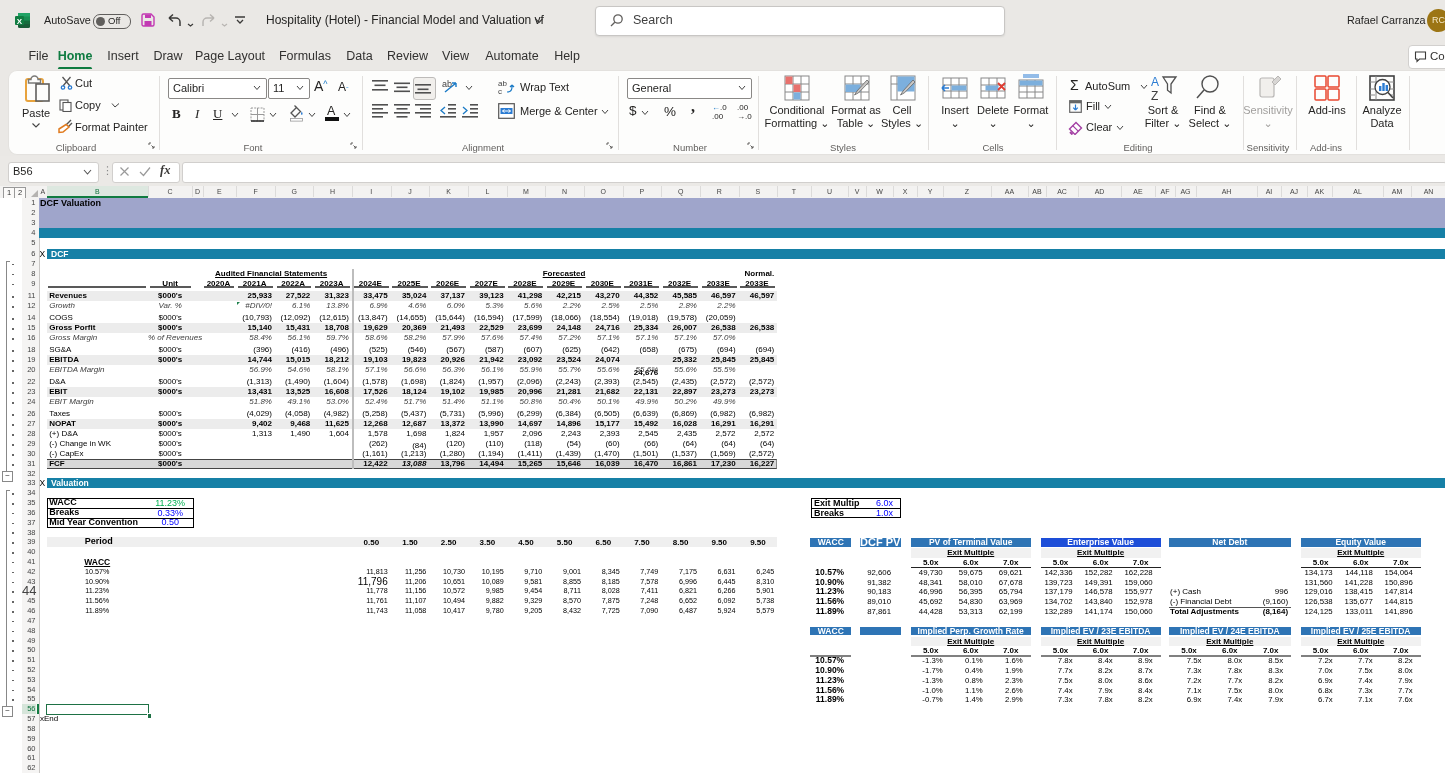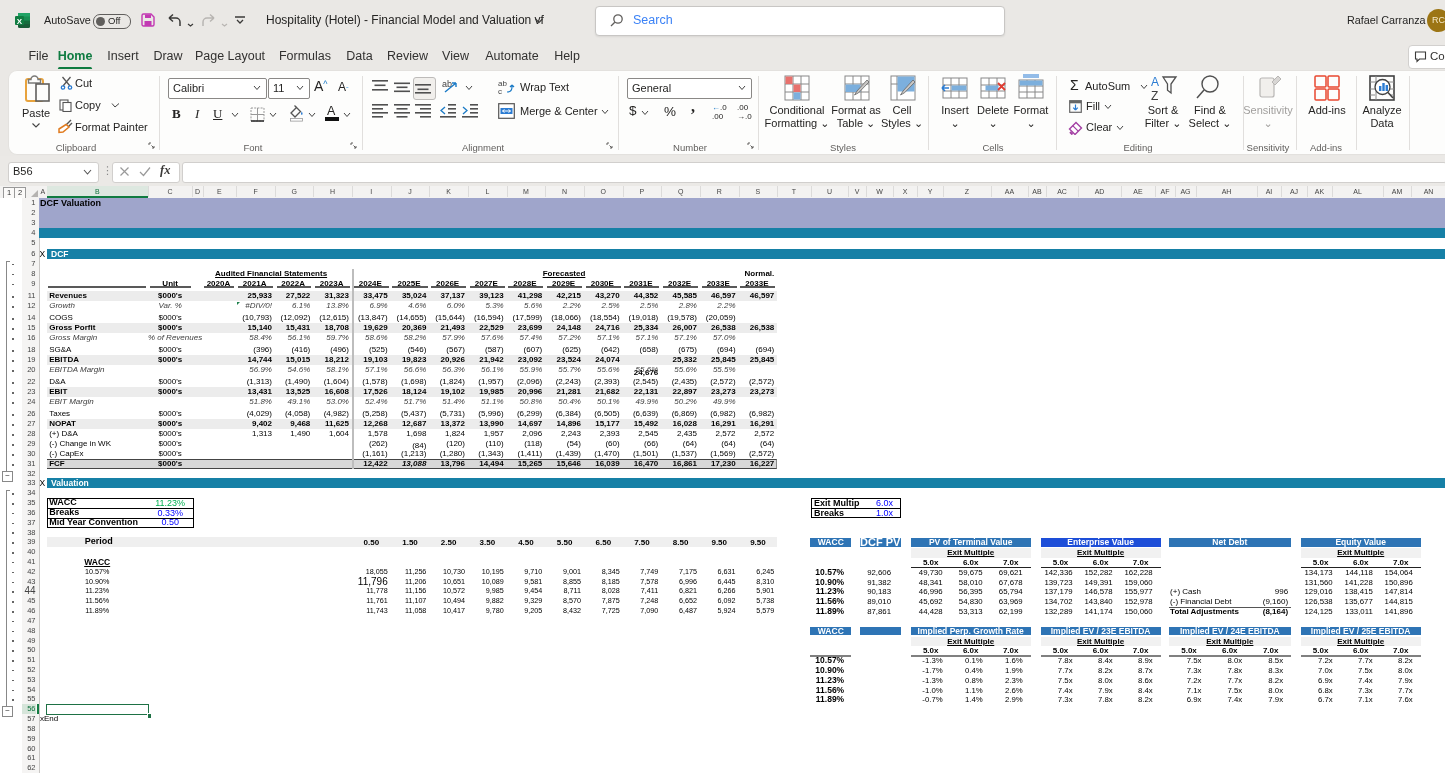--- a/index.html
+++ b/index.html
@@ -40,21 +40,21 @@
 </svg>
     <div class="c" style="left:266px;top:13px;font-size:12px;color:#252423">Hospitality (Hotel) - Financial Model and Valuation vf</div>
     <svg class="c" style="left:534px;top:17px" width="10" height="8" viewBox="0 0 10 8">
       <path d="M1.5 2 l3.5 3.5 L8.5 2" fill="none" stroke="#3b3a39" stroke-width="1.2"></path>
     </svg>
     <div class="c" style="left:595px;top:6px;width:408px;height:28px;background:#fff;border:1px solid #c8c6c4;border-radius:4px;box-shadow:0 1px 2px rgba(0,0,0,0.08)"></div>
     <svg class="c" style="left:610px;top:13px" width="14" height="14" viewBox="0 0 14 14">
       <circle cx="8" cy="6" r="4.2" fill="none" stroke="#605e5c" stroke-width="1.3"></circle>
       <path d="M4.8 9.2 L1 13" stroke="#605e5c" stroke-width="1.3"></path>
     </svg>
-    <div class="c" style="left:633px;top:13px;font-size:12.5px;color:#3b82f6">Search</div>
+    <div class="c" style="left:633px;top:13px;font-size:12.5px;color:#404040">Search</div>
     <div class="c" style="left:1347px;top:14px;font-size:10.8px;color:#252423">Rafael Carranza</div>
     <div class="c ct" style="left:1427px;top:9px;width:23px;height:23px;border-radius:50%;background:#9c7514;color:#f5e9c8;font-size:9px;line-height:23px">RC</div>
     <div class="c" style="left:0;top:42px;width:1445px;height:31px;background:#eae8e5"></div>
     <div class="c ct" style="left:-6.5px;top:49px;width:90px;font-size:12.5px;color:#323130">File</div>
     <div class="c ct b" style="left:35.0px;top:49px;width:80px;font-size:12.5px;color:#0f7b41">Home</div>
     <div class="c" style="left:58.0px;top:67px;width:34px;height:2.5px;background:#107c41;border-radius:2px"></div>
     <div class="c ct" style="left:78.0px;top:49px;width:90px;font-size:12.5px;color:#323130">Insert</div>
     <div class="c ct" style="left:123.0px;top:49px;width:90px;font-size:12.5px;color:#323130">Draw</div>
     <div class="c ct" style="left:185.0px;top:49px;width:90px;font-size:12.5px;color:#323130">Page Layout</div>
     <div class="c ct" style="left:260.0px;top:49px;width:90px;font-size:12.5px;color:#323130">Formulas</div>
@@ -456,21 +456,21 @@
     <div class="c r" style="left:22px;top:488.2px;width:13.5px;height:9.8px;line-height:9.8px;font-size:7.5px;color:#444;">34</div>
     <div class="c r" style="left:22px;top:498.0px;width:13.5px;height:9.8px;line-height:9.8px;font-size:7.5px;color:#444;">35</div>
     <div class="c r" style="left:22px;top:507.9px;width:13.5px;height:9.8px;line-height:9.8px;font-size:7.5px;color:#444;">36</div>
     <div class="c r" style="left:22px;top:517.7px;width:13.5px;height:9.8px;line-height:9.8px;font-size:7.5px;color:#444;">37</div>
     <div class="c r" style="left:22px;top:527.5px;width:13.5px;height:9.8px;line-height:9.8px;font-size:7.5px;color:#444;">38</div>
     <div class="c r" style="left:22px;top:537.3px;width:13.5px;height:9.8px;line-height:9.8px;font-size:7.5px;color:#444;">39</div>
     <div class="c r" style="left:22px;top:547.1px;width:13.5px;height:9.8px;line-height:9.8px;font-size:7.5px;color:#444;">40</div>
     <div class="c r" style="left:22px;top:557.0px;width:13.5px;height:9.8px;line-height:9.8px;font-size:7.5px;color:#444;">41</div>
     <div class="c r" style="left:22px;top:566.8px;width:13.5px;height:9.8px;line-height:9.8px;font-size:7.5px;color:#444;">42</div>
     <div class="c r" style="left:22px;top:576.6px;width:13.5px;height:9.8px;line-height:9.8px;font-size:7.5px;color:#444;">43</div>
-    <div class="c r" style="left:22px;top:586.4px;width:13.5px;height:9.8px;line-height:9.8px;font-size:10px;color:#444;">44</div>
+    <div class="c r" style="left:22px;top:586.4px;width:13.5px;height:9.8px;line-height:9.8px;font-size:13px;color:#444;">44</div>
     <div class="c r" style="left:22px;top:596.2px;width:13.5px;height:9.8px;line-height:9.8px;font-size:7.5px;color:#444;">45</div>
     <div class="c r" style="left:22px;top:606.1px;width:13.5px;height:9.8px;line-height:9.8px;font-size:7.5px;color:#444;">46</div>
     <div class="c r" style="left:22px;top:615.9px;width:13.5px;height:9.8px;line-height:9.8px;font-size:7.5px;color:#444;">47</div>
     <div class="c r" style="left:22px;top:625.7px;width:13.5px;height:9.8px;line-height:9.8px;font-size:7.5px;color:#444;">48</div>
     <div class="c r" style="left:22px;top:635.5px;width:13.5px;height:9.8px;line-height:9.8px;font-size:7.5px;color:#444;">49</div>
     <div class="c r" style="left:22px;top:645.3px;width:13.5px;height:9.8px;line-height:9.8px;font-size:7.5px;color:#444;">50</div>
     <div class="c r" style="left:22px;top:655.2px;width:13.5px;height:9.8px;line-height:9.8px;font-size:7.5px;color:#444;">51</div>
     <div class="c r" style="left:22px;top:665.0px;width:13.5px;height:9.8px;line-height:9.8px;font-size:7.5px;color:#444;">52</div>
     <div class="c r" style="left:22px;top:674.8px;width:13.5px;height:9.8px;line-height:9.8px;font-size:7.5px;color:#444;">53</div>
     <div class="c r" style="left:22px;top:684.6px;width:13.5px;height:9.8px;line-height:9.8px;font-size:7.5px;color:#444;">54</div>
@@ -813,21 +813,21 @@
     <div class="c r " style="left:584.0px;top:439.4px;width:35.7px;height:10.0px;line-height:10.0px;">(60)</div>
     <div class="c r " style="left:622.6px;top:439.4px;width:35.7px;height:10.0px;line-height:10.0px;">(66)</div>
     <div class="c r " style="left:661.3px;top:439.4px;width:35.7px;height:10.0px;line-height:10.0px;">(64)</div>
     <div class="c r " style="left:699.9px;top:439.4px;width:35.7px;height:10.0px;line-height:10.0px;">(64)</div>
     <div class="c r " style="left:738.6px;top:439.4px;width:35.7px;height:10.0px;line-height:10.0px;">(64)</div>
     <div class="c " style="left:49.2px;top:449.4px;height:10.0px;line-height:10.0px;">(-) CapEx</div>
     <div class="c ct " style="left:147.9px;top:449.4px;width:44.5px;height:10.0px;line-height:10.0px;">$000's</div>
     <div class="c r " style="left:352.0px;top:449.4px;width:35.7px;height:10.0px;line-height:10.0px;">(1,161)</div>
     <div class="c r " style="left:390.7px;top:449.4px;width:35.7px;height:10.0px;line-height:10.0px;">(1,213)</div>
     <div class="c r " style="left:429.3px;top:449.4px;width:35.7px;height:10.0px;line-height:10.0px;">(1,280)</div>
-    <div class="c r " style="left:468.0px;top:449.4px;width:35.7px;height:10.0px;line-height:10.0px;">(1,343)</div>
+    <div class="c r " style="left:468.0px;top:449.4px;width:35.7px;height:10.0px;line-height:10.0px;">(1,194)</div>
     <div class="c r " style="left:506.6px;top:449.4px;width:35.7px;height:10.0px;line-height:10.0px;">(1,411)</div>
     <div class="c r " style="left:545.3px;top:449.4px;width:35.7px;height:10.0px;line-height:10.0px;">(1,439)</div>
     <div class="c r " style="left:584.0px;top:449.4px;width:35.7px;height:10.0px;line-height:10.0px;">(1,470)</div>
     <div class="c r " style="left:622.6px;top:449.4px;width:35.7px;height:10.0px;line-height:10.0px;">(1,501)</div>
     <div class="c r " style="left:661.3px;top:449.4px;width:35.7px;height:10.0px;line-height:10.0px;">(1,537)</div>
     <div class="c r " style="left:699.9px;top:449.4px;width:35.7px;height:10.0px;line-height:10.0px;">(1,569)</div>
     <div class="c r " style="left:738.6px;top:449.4px;width:35.7px;height:10.0px;line-height:10.0px;">(2,572)</div>
     <div class="c b" style="left:49.2px;top:459.4px;height:10.0px;line-height:10.0px;">FCF</div>
     <div class="c ct b" style="left:147.9px;top:459.4px;width:44.5px;height:10.0px;line-height:10.0px;">$000's</div>
     <div class="c r b" style="left:352.0px;top:459.4px;width:35.7px;height:10.0px;line-height:10.0px;">12,422</div>
@@ -863,21 +863,21 @@
     <div class="c ct b" style="left:468.0px;top:537.9px;width:38.7px;height:9.8px;line-height:9.8px;">3.50</div>
     <div class="c ct b" style="left:506.6px;top:537.9px;width:38.7px;height:9.8px;line-height:9.8px;">4.50</div>
     <div class="c ct b" style="left:545.3px;top:537.9px;width:38.7px;height:9.8px;line-height:9.8px;">5.50</div>
     <div class="c ct b" style="left:584.0px;top:537.9px;width:38.7px;height:9.8px;line-height:9.8px;">6.50</div>
     <div class="c ct b" style="left:622.6px;top:537.9px;width:38.7px;height:9.8px;line-height:9.8px;">7.50</div>
     <div class="c ct b" style="left:661.3px;top:537.9px;width:38.7px;height:9.8px;line-height:9.8px;">8.50</div>
     <div class="c ct b" style="left:699.9px;top:537.9px;width:38.7px;height:9.8px;line-height:9.8px;">9.50</div>
     <div class="c ct b" style="left:738.6px;top:537.9px;width:38.7px;height:9.8px;line-height:9.8px;">9.50</div>
     <div class="c ct b" style="left:46.7px;top:557.0px;width:101px;height:9.8px;line-height:10.2px;font-size:8.5px;text-decoration:underline">WACC</div>
     <div class="c ct" style="left:46.7px;top:566.8px;width:101px;height:9.8px;line-height:9.8px;font-size:7.2px">10.57%</div>
-    <div class="c r " style="left:352.0px;top:566.8px;width:35.7px;height:9.8px;line-height:9.8px;font-size:7.2px">18,055</div>
+    <div class="c r " style="left:352.0px;top:566.8px;width:35.7px;height:9.8px;line-height:9.8px;font-size:7.2px">11,813</div>
     <div class="c r " style="left:390.7px;top:566.8px;width:35.7px;height:9.8px;line-height:9.8px;font-size:7.2px">11,256</div>
     <div class="c r " style="left:429.3px;top:566.8px;width:35.7px;height:9.8px;line-height:9.8px;font-size:7.2px">10,730</div>
     <div class="c r " style="left:468.0px;top:566.8px;width:35.7px;height:9.8px;line-height:9.8px;font-size:7.2px">10,195</div>
     <div class="c r " style="left:506.6px;top:566.8px;width:35.7px;height:9.8px;line-height:9.8px;font-size:7.2px">9,710</div>
     <div class="c r " style="left:545.3px;top:566.8px;width:35.7px;height:9.8px;line-height:9.8px;font-size:7.2px">9,001</div>
     <div class="c r " style="left:584.0px;top:566.8px;width:35.7px;height:9.8px;line-height:9.8px;font-size:7.2px">8,345</div>
     <div class="c r " style="left:622.6px;top:566.8px;width:35.7px;height:9.8px;line-height:9.8px;font-size:7.2px">7,749</div>
     <div class="c r " style="left:661.3px;top:566.8px;width:35.7px;height:9.8px;line-height:9.8px;font-size:7.2px">7,175</div>
     <div class="c r " style="left:699.9px;top:566.8px;width:35.7px;height:9.8px;line-height:9.8px;font-size:7.2px">6,631</div>
     <div class="c r " style="left:738.6px;top:566.8px;width:35.7px;height:9.8px;line-height:9.8px;font-size:7.2px">6,245</div>

